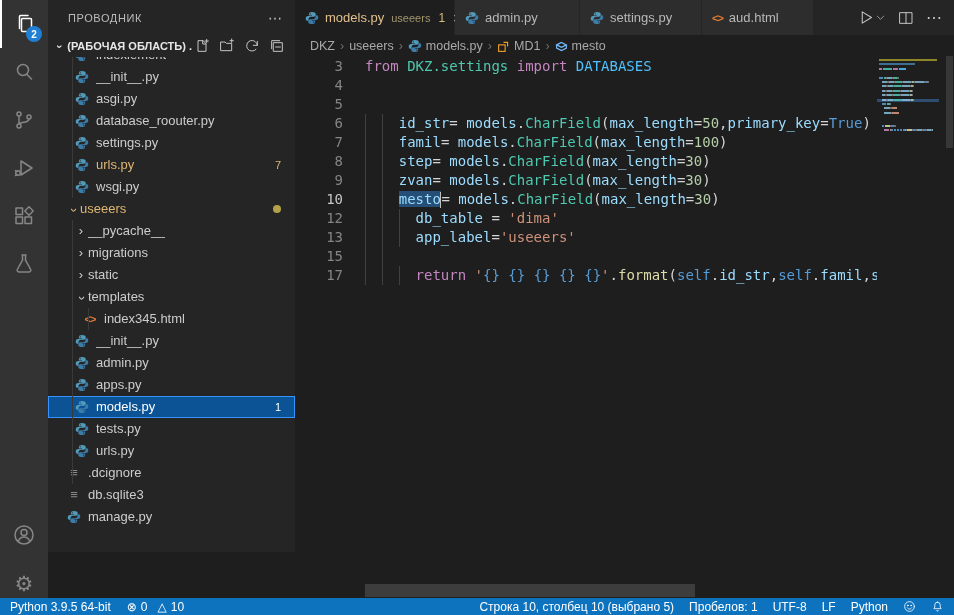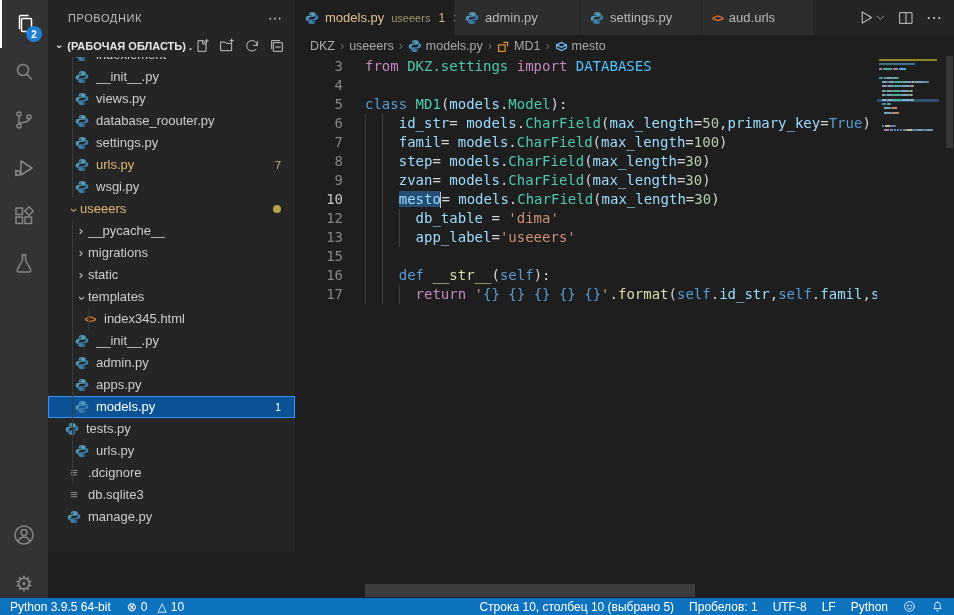--- a/index.html
+++ b/index.html
@@ -219,21 +219,21 @@
           </span>
           <span class="flabel">__init__.py</span>
         </div>
         <div class="row" style="padding-left: 26px;">
           <span class="ficon">
             <svg width="14" height="14" viewBox="0 0 16 16">
               <path fill="#519aba" d="M7.9 1.1c-2.3 0-3.5.9-3.5 2.4v1.7h3.6v.6H3.3C1.9 5.8.8 7 .8 8.7c0 1 .4 1.9 1.1 2.5h2.2V9.4c0-1.5 1.2-2.7 2.7-2.7h3.2c1.3 0 2.3-1 2.3-2.3V3.5c0-1.5-1.6-2.4-4.4-2.4zM6 2.5a.7.7 0 1 1 0 1.4.7.7 0 0 1 0-1.4z"></path>
               <path fill="#3c7ca8" d="M8.1 14.9c2.3 0 3.5-.9 3.5-2.4v-1.7H8v-.6h4.7c1.4 0 2.5-1.2 2.5-2.9 0-1-.4-1.9-1.1-2.5h-2.2v1.8c0 1.5-1.2 2.7-2.7 2.7H6c-1.3 0-2.3 1-2.3 2.3v.9c0 1.5 1.6 2.4 4.4 2.4zm1.9-1.4a.7.7 0 1 1 0-1.4.7.7 0 0 1 0 1.4z"></path>
             </svg>
           </span>
-          <span class="flabel">views.py</span>
+          <span class="flabel">asgi.py</span>
         </div>
         <div class="row" style="padding-left: 26px;">
           <span class="ficon">
             <svg width="14" height="14" viewBox="0 0 16 16">
               <path fill="#519aba" d="M7.9 1.1c-2.3 0-3.5.9-3.5 2.4v1.7h3.6v.6H3.3C1.9 5.8.8 7 .8 8.7c0 1 .4 1.9 1.1 2.5h2.2V9.4c0-1.5 1.2-2.7 2.7-2.7h3.2c1.3 0 2.3-1 2.3-2.3V3.5c0-1.5-1.6-2.4-4.4-2.4zM6 2.5a.7.7 0 1 1 0 1.4.7.7 0 0 1 0-1.4z"></path>
               <path fill="#3c7ca8" d="M8.1 14.9c2.3 0 3.5-.9 3.5-2.4v-1.7H8v-.6h4.7c1.4 0 2.5-1.2 2.5-2.9 0-1-.4-1.9-1.1-2.5h-2.2v1.8c0 1.5-1.2 2.7-2.7 2.7H6c-1.3 0-2.3 1-2.3 2.3v.9c0 1.5 1.6 2.4 4.4 2.4zm1.9-1.4a.7.7 0 1 1 0-1.4.7.7 0 0 1 0 1.4z"></path>
             </svg>
           </span>
           <span class="flabel">database_roouter.py</span>
         </div>
@@ -322,21 +322,21 @@
         <div class="row selected" style="padding-left: 26px;">
           <span class="ficon">
             <svg width="14" height="14" viewBox="0 0 16 16">
               <path fill="#519aba" d="M7.9 1.1c-2.3 0-3.5.9-3.5 2.4v1.7h3.6v.6H3.3C1.9 5.8.8 7 .8 8.7c0 1 .4 1.9 1.1 2.5h2.2V9.4c0-1.5 1.2-2.7 2.7-2.7h3.2c1.3 0 2.3-1 2.3-2.3V3.5c0-1.5-1.6-2.4-4.4-2.4zM6 2.5a.7.7 0 1 1 0 1.4.7.7 0 0 1 0-1.4z"></path>
               <path fill="#3c7ca8" d="M8.1 14.9c2.3 0 3.5-.9 3.5-2.4v-1.7H8v-.6h4.7c1.4 0 2.5-1.2 2.5-2.9 0-1-.4-1.9-1.1-2.5h-2.2v1.8c0 1.5-1.2 2.7-2.7 2.7H6c-1.3 0-2.3 1-2.3 2.3v.9c0 1.5 1.6 2.4 4.4 2.4zm1.9-1.4a.7.7 0 1 1 0-1.4.7.7 0 0 1 0 1.4z"></path>
             </svg>
           </span>
           <span class="flabel">models.py</span>
           <span class="fbadge">1</span>
         </div>
-        <div class="row" style="padding-left: 16px;">
+        <div class="row" style="padding-left: 26px;">
           <span class="ficon">
             <svg width="14" height="14" viewBox="0 0 16 16">
               <path fill="#519aba" d="M7.9 1.1c-2.3 0-3.5.9-3.5 2.4v1.7h3.6v.6H3.3C1.9 5.8.8 7 .8 8.7c0 1 .4 1.9 1.1 2.5h2.2V9.4c0-1.5 1.2-2.7 2.7-2.7h3.2c1.3 0 2.3-1 2.3-2.3V3.5c0-1.5-1.6-2.4-4.4-2.4zM6 2.5a.7.7 0 1 1 0 1.4.7.7 0 0 1 0-1.4z"></path>
               <path fill="#3c7ca8" d="M8.1 14.9c2.3 0 3.5-.9 3.5-2.4v-1.7H8v-.6h4.7c1.4 0 2.5-1.2 2.5-2.9 0-1-.4-1.9-1.1-2.5h-2.2v1.8c0 1.5-1.2 2.7-2.7 2.7H6c-1.3 0-2.3 1-2.3 2.3v.9c0 1.5 1.6 2.4 4.4 2.4zm1.9-1.4a.7.7 0 1 1 0-1.4.7.7 0 0 1 0 1.4z"></path>
             </svg>
           </span>
           <span class="flabel">tests.py</span>
         </div>
         <div class="row" style="padding-left: 26px;">
           <span class="ficon">
@@ -407,21 +407,21 @@
               <path fill="#519aba" d="M7.9 1.1c-2.3 0-3.5.9-3.5 2.4v1.7h3.6v.6H3.3C1.9 5.8.8 7 .8 8.7c0 1 .4 1.9 1.1 2.5h2.2V9.4c0-1.5 1.2-2.7 2.7-2.7h3.2c1.3 0 2.3-1 2.3-2.3V3.5c0-1.5-1.6-2.4-4.4-2.4zM6 2.5a.7.7 0 1 1 0 1.4.7.7 0 0 1 0-1.4z"></path>
               <path fill="#3c7ca8" d="M8.1 14.9c2.3 0 3.5-.9 3.5-2.4v-1.7H8v-.6h4.7c1.4 0 2.5-1.2 2.5-2.9 0-1-.4-1.9-1.1-2.5h-2.2v1.8c0 1.5-1.2 2.7-2.7 2.7H6c-1.3 0-2.3 1-2.3 2.3v.9c0 1.5 1.6 2.4 4.4 2.4zm1.9-1.4a.7.7 0 1 1 0-1.4.7.7 0 0 1 0 1.4z"></path>
             </svg>
           </span>
           <span class="tlabel">settings.py</span>
         </div>
         <div class="tab" style="width: 112px;">
           <span class="ficon">
             <span class="ico-html">&lt;&gt;</span>
           </span>
-          <span class="tlabel">aud.urls</span>
+          <span class="tlabel">aud.html</span>
         </div>
         <div id="tab-actions">
           <span class="ta">
             <svg width="17" height="17" viewBox="0 0 24 24" fill="none" stroke="currentColor" stroke-width="1.5" stroke-linecap="round" stroke-linejoin="round">
               <path d="M6 4l13 8-13 8z"></path>
             </svg>
             <svg width="11" height="11" viewBox="0 0 24 24" fill="none" stroke="currentColor" stroke-width="1.5" stroke-linecap="round" stroke-linejoin="round">
               <path d="M5 9l7 7 7-7"></path>
             </svg>
           </span>
@@ -469,30 +469,29 @@
               <path d="M2 6l6-3 6 3-6 3z"></path>
               <path d="M2 6v4l6 3 6-3V6"></path>
             </svg>
           </span>
           <span>mesto</span>
         </span>
       </div>
     <div id="code">
         <div class="cl"><span class="ln">3</span><span class="lc"><span class="tk-kw2">from</span><span class="tk-pln"> </span><span class="tk-typ">DKZ.settings</span><span class="tk-pln"> </span><span class="tk-kw2">import</span><span class="tk-pln"> </span><span class="tk-cst">DATABASES</span></span></div>
         <div class="cl"><span class="ln">4</span><span class="lc"><span> </span></span></div>
-        <div class="cl"><span class="ln">5</span><span class="lc"><span class="tk-kw">class</span><span class="tk-pln"> </span><span class="tk-typ">MD1</span><span class="tk-pln">(</span><span class="tk-var">models</span><span class="tk-pln">.</span><span class="tk-typ">Model</span><span class="tk-pln">):</span></span></div>
+        <div class="cl"><span class="ln">5</span></div>
         <div class="cl"><span class="ln">6</span><span class="lc"><i class="g" style="left: 0ch;"></i><i class="g" style="left: 2ch;"></i><span class="tk-pln">    </span><span class="tk-var">id_str</span><span class="tk-pln">= </span><span class="tk-var">models</span><span class="tk-pln">.</span><span class="tk-typ">CharField</span><span class="tk-pln">(</span><span class="tk-var">max_length</span><span class="tk-pln">=</span><span class="tk-num">50</span><span class="tk-pln">,</span><span class="tk-var">primary_key</span><span class="tk-pln">=</span><span class="tk-kw">True</span><span class="tk-pln">)</span></span></div>
         <div class="cl"><span class="ln">7</span><span class="lc"><i class="g" style="left: 0ch;"></i><i class="g" style="left: 2ch;"></i><span class="tk-pln">    </span><span class="tk-var">famil</span><span class="tk-pln">= </span><span class="tk-var">models</span><span class="tk-pln">.</span><span class="tk-typ">CharField</span><span class="tk-pln">(</span><span class="tk-var">max_length</span><span class="tk-pln">=</span><span class="tk-num">100</span><span class="tk-pln">)</span></span></div>
         <div class="cl"><span class="ln">8</span><span class="lc"><i class="g" style="left: 0ch;"></i><i class="g" style="left: 2ch;"></i><span class="tk-pln">    </span><span class="tk-var">step</span><span class="tk-pln">= </span><span class="tk-var">models</span><span class="tk-pln">.</span><span class="tk-typ">CharField</span><span class="tk-pln">(</span><span class="tk-var">max_length</span><span class="tk-pln">=</span><span class="tk-num">30</span><span class="tk-pln">)</span></span></div>
         <div class="cl"><span class="ln">9</span><span class="lc"><i class="g" style="left: 0ch;"></i><i class="g" style="left: 2ch;"></i><span class="tk-pln">    </span><span class="tk-var">zvan</span><span class="tk-pln">= </span><span class="tk-var">models</span><span class="tk-pln">.</span><span class="tk-typ">CharField</span><span class="tk-pln">(</span><span class="tk-var">max_length</span><span class="tk-pln">=</span><span class="tk-num">30</span><span class="tk-pln">)</span></span></div>
         <div class="cl"><span class="ln cur">10</span><span class="lc"><i class="g" style="left: 0ch;"></i><i class="g" style="left: 2ch;"></i><span class="tk-pln">    </span><span class="tk-var sel">mesto</span><i class="cursor"></i><span class="tk-pln">= </span><span class="tk-var">models</span><span class="tk-pln">.</span><span class="tk-typ">CharField</span><span class="tk-pln">(</span><span class="tk-var">max_length</span><span class="tk-pln">=</span><span class="tk-num">30</span><span class="tk-pln">)</span></span></div>
         <div class="cl"><span class="ln">12</span><span class="lc"><i class="g" style="left: 0ch;"></i><i class="g" style="left: 2ch;"></i><i class="g" style="left: 4ch;"></i><span class="tk-pln">      </span><span class="tk-var">db_table</span><span class="tk-pln"> = </span><span class="tk-str">'dima'</span></span></div>
         <div class="cl"><span class="ln">13</span><span class="lc"><i class="g" style="left: 0ch;"></i><i class="g" style="left: 2ch;"></i><i class="g" style="left: 4ch;"></i><span class="tk-pln">      </span><span class="tk-var">app_label</span><span class="tk-pln">=</span><span class="tk-str">'useeers'</span></span></div>
         <div class="cl"><span class="ln">15</span><span class="lc"><i class="g" style="left: 0ch;"></i><i class="g" style="left: 2ch;"></i><span> </span></span></div>
-        <div class="cl"><span class="ln">16</span><span class="lc"><i class="g" style="left: 0ch;"></i><i class="g" style="left: 2ch;"></i><span class="tk-pln">    </span><span class="tk-kw">def</span><span class="tk-pln"> </span><span class="tk-fn">__str__</span><span class="tk-pln">(</span><span class="tk-kw">self</span><span class="tk-pln">):</span></span></div>
         <div class="cl"><span class="ln">17</span><span class="lc"><i class="g" style="left: 0ch;"></i><i class="g" style="left: 2ch;"></i><i class="g" style="left: 4ch;"></i><span class="tk-pln">      </span><span class="tk-kw2">return</span><span class="tk-pln"> </span><span class="tk-str">'</span><span class="tk-kw">{}</span><span class="tk-str"> </span><span class="tk-kw">{}</span><span class="tk-str"> </span><span class="tk-kw">{}</span><span class="tk-str"> </span><span class="tk-kw">{}</span><span class="tk-str"> </span><span class="tk-kw">{}</span><span class="tk-str">'</span><span class="tk-pln">.</span><span class="tk-fn">format</span><span class="tk-pln">(</span><span class="tk-kw">self</span><span class="tk-pln">.</span><span class="tk-var">id_str</span><span class="tk-pln">,</span><span class="tk-kw">self</span><span class="tk-pln">.</span><span class="tk-var">famil</span><span class="tk-pln">,</span><span class="tk-var">s</span></span></div>
       </div>
     <div id="minimap">
         <div class="mm-line" style="top: 2px;">
           <span class="mm-seg" style="width: 58px; background: rgb(143, 134, 44);"></span>
         </div>
         <div class="mm-line" style="top: 6.4px;">
           <span class="mm-seg" style="width: 36px; background: rgb(62, 110, 144);"></span>
         </div>
         <div id="mm-selline" style="top: 41.6px;"></div>

